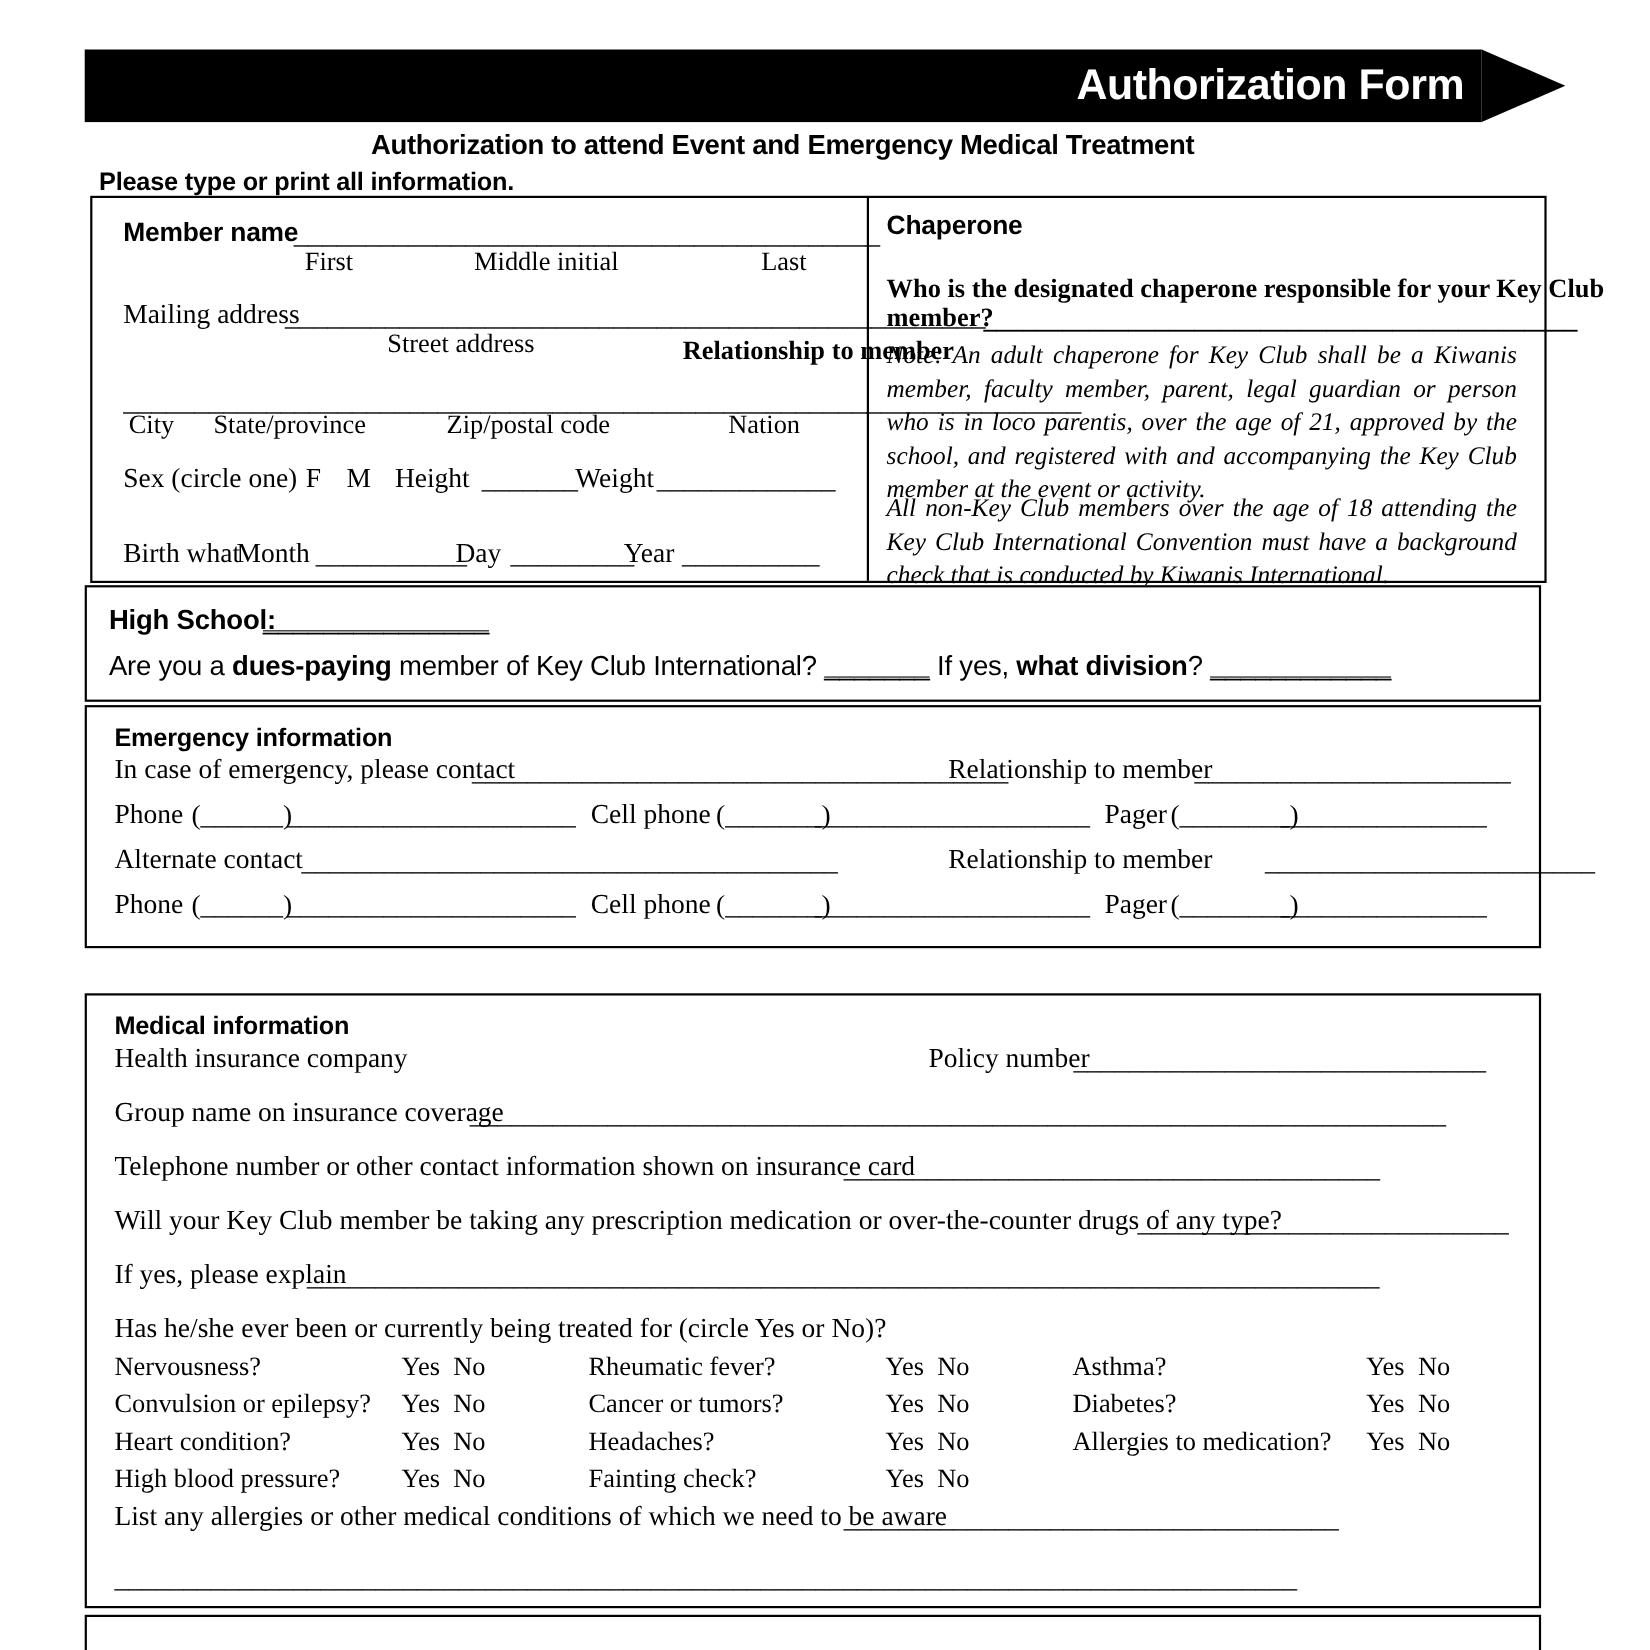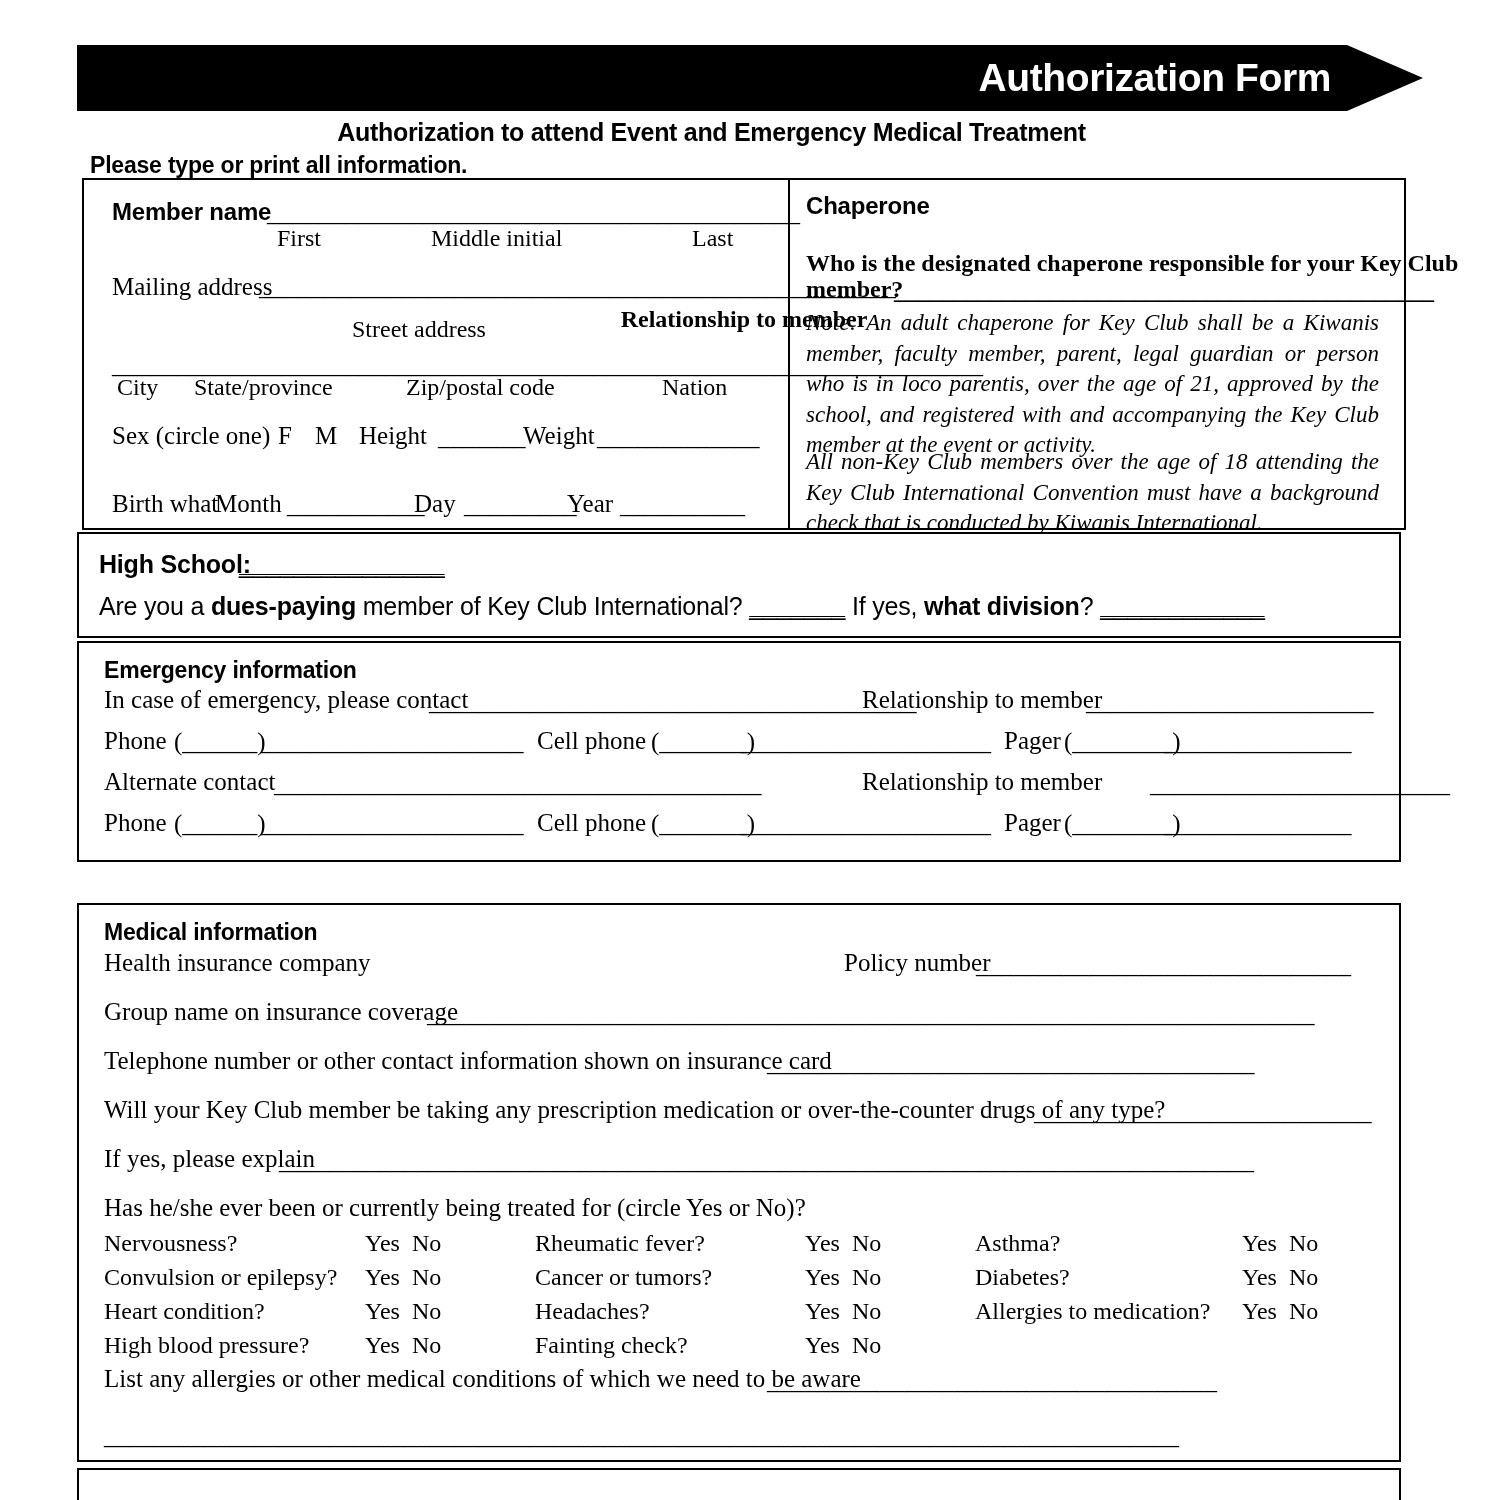--- a/index.html
+++ b/index.html
@@ -173,21 +173,21 @@
 
     <div class="sect-head" style="left:28px; top:18px; font-size:24px;">Member name</div>
     <div class="f-line" style="left:183px; top:20px; font-size:26px;">_________________________________________</div>
 
     <div class="caption" style="left:193px; top:45px;">First</div>
     <div class="caption" style="left:347px; top:45px;">Middle initial</div>
     <div class="caption" style="left:608px; top:45px;">Last</div>
 
     <div class="f-line" style="left:28px; top:94px;">Mailing address</div>
     <div class="f-line" style="left:175px; top:94px; font-size:26px;">_________________________________________________</div>
-    <div class="caption" style="left:268px; top:120px;margin-top:16px;">Street address</div>
+    <div class="caption" style="left:268px; top:120px;">Street address</div>
 
     <div class="f-line" style="left:28px; top:172px; font-size:26px;">___________________________________________________________________</div>
     <div class="caption" style="left:33px; top:194px;">City</div>
     <div class="caption" style="left:110px; top:194px;">State/province</div>
     <div class="caption" style="left:322px; top:194px;">Zip/postal code</div>
     <div class="caption" style="left:578px; top:194px;">Nation</div>
 
     <div class="f-line" style="left:28px; top:243px;">Sex (circle one)</div>
     <div class="f-line" style="left:194px; top:243px;">F</div>
     <div class="f-line" style="left:231px; top:243px;">M</div>

